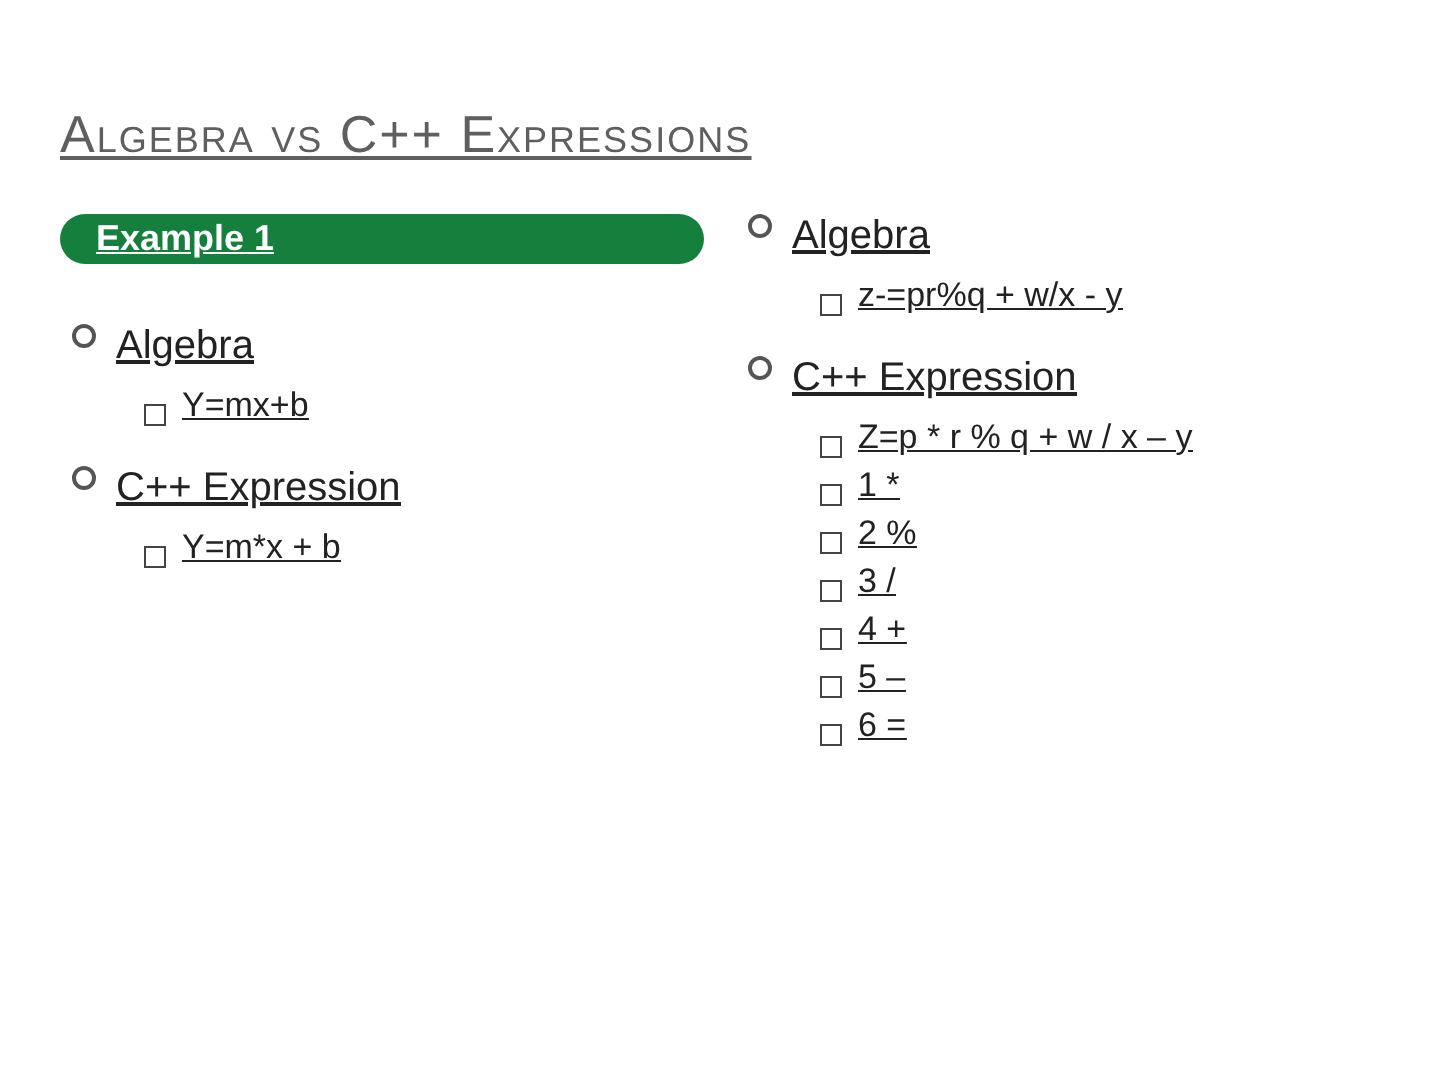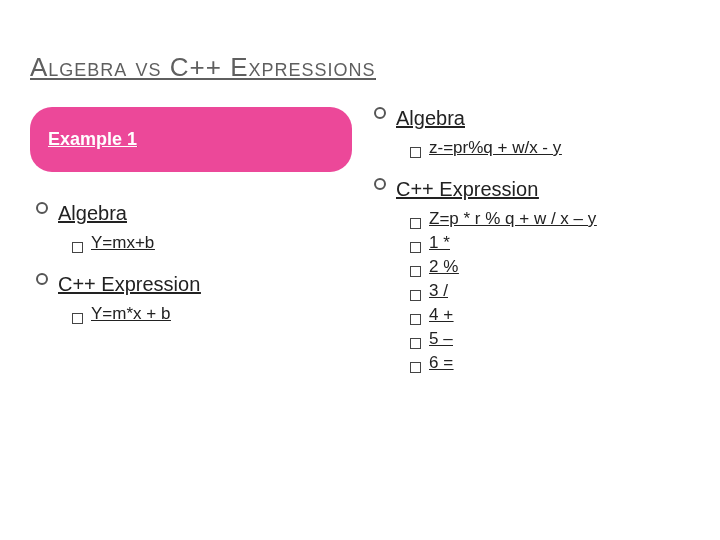--- a/index.html
+++ b/index.html
@@ -22,25 +22,25 @@
   }
   .columns {
     display: flex;
     gap: 16px;
   }
   .col {
     flex: 1;
     min-width: 0;
   }
   .pill {
-    background: #ec4899;
+    background: #15803d;
     color: #fff;
     font-size: 18px;
     font-weight: bold;
-    padding: 22px 18px;
+    padding: 2px 18px;
     border-radius: 22px;
     margin-bottom: 30px;
   }
   .section {
     margin-bottom: 20px;
   }
   .h-row {
     display: flex;
     gap: 10px;
     font-size: 20px;

